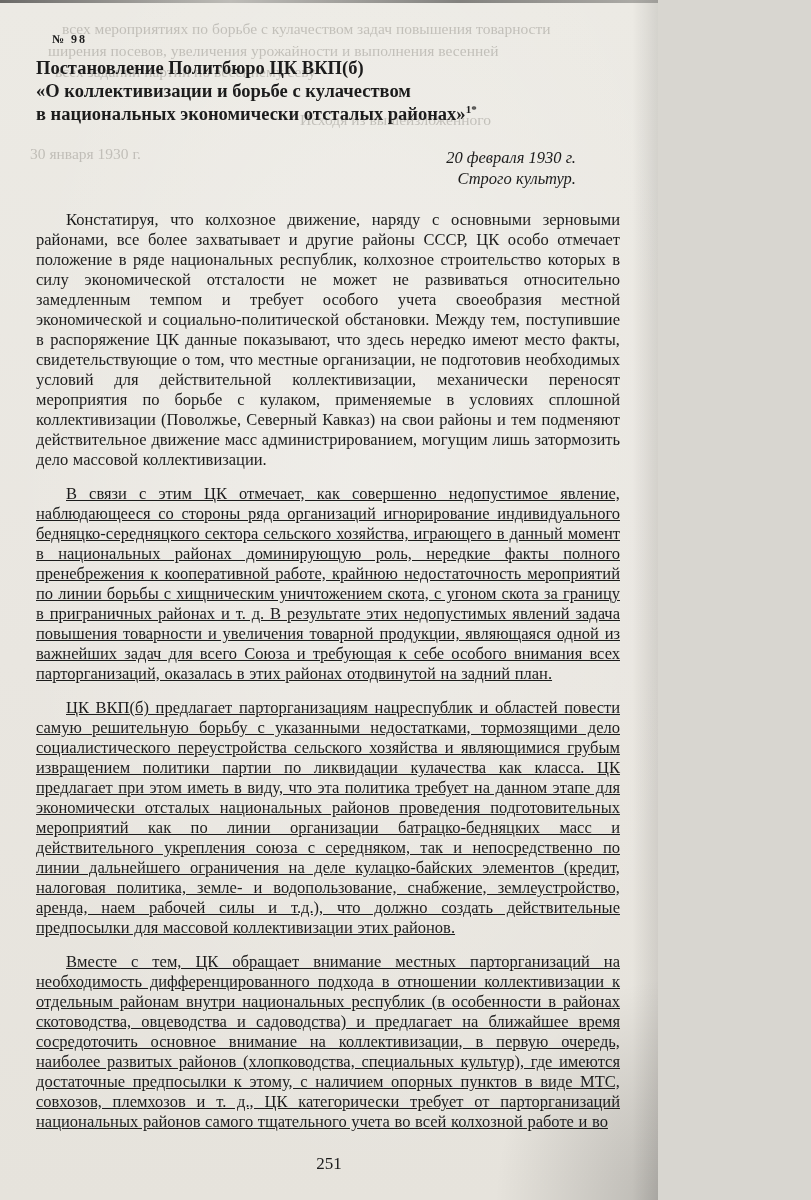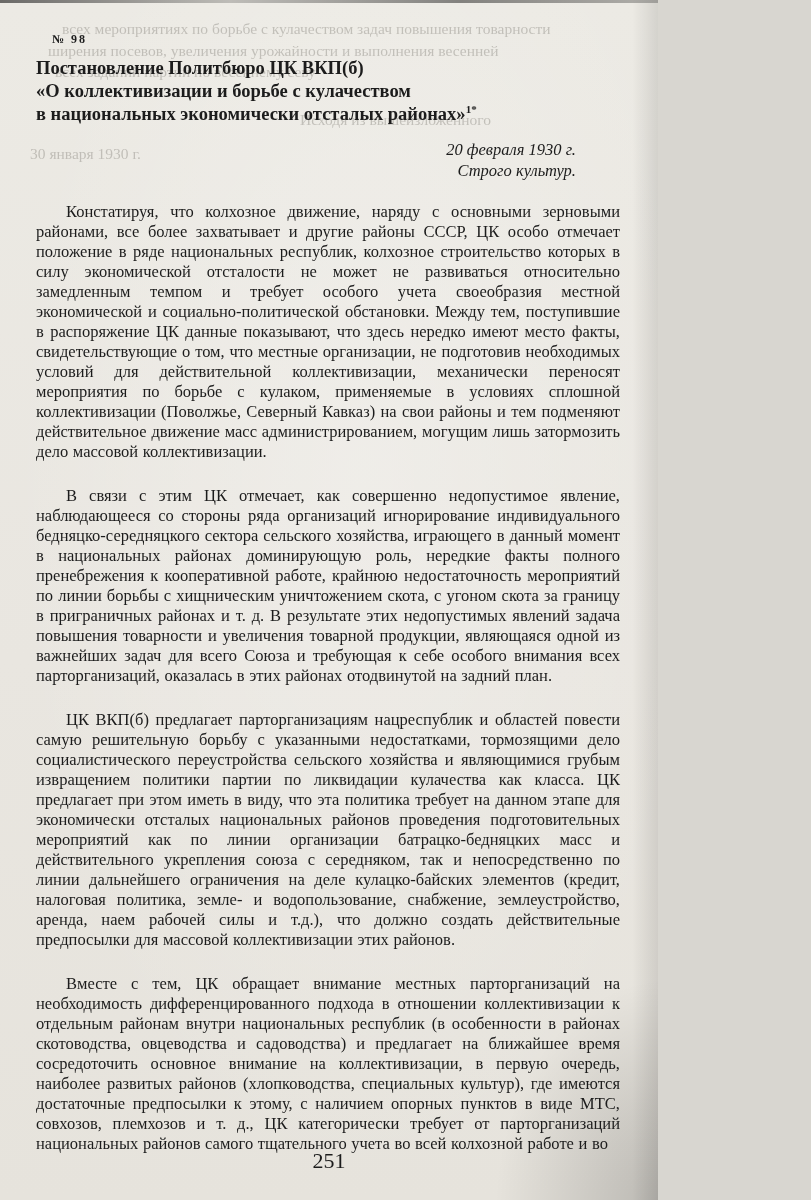--- a/index.html
+++ b/index.html
@@ -72,46 +72,46 @@
     margin: 0;
   }
   .doc-title .t-line { display: block; }
   sup.fn {
     font-size: 11px;
     font-weight: bold;
     vertical-align: super;
     line-height: 0;
   }
   .dateline {
-    margin-top: 13px;
+    margin-top: 21px;
     padding-right: 44px;
     text-align: right;
     font-style: italic;
     font-size: 16.5px;
     line-height: 21px;
   }
   .body-text {
     margin-top: 21px;
     font-size: 16.5px;
     line-height: 20px;
     text-align: justify;
     word-spacing: 0.5px;
   }
   .body-text p {
     margin: 0;
     text-indent: 30px;
   }
-  .body-text p + p { margin-top: 24px; }
+  .body-text p + p { margin-top: 14px; text-decoration: underline; }
 
   .page-number {
     position: absolute;
     left: 0; right: 0;
     bottom: 26px;
     text-align: center;
-    font-size: 22px;
+    font-size: 17px;
     z-index: 1;
   }
 </style>
 </head>
 <body>
 
 <div class="scan">
 
   <div class="top-edge"></div>
 

